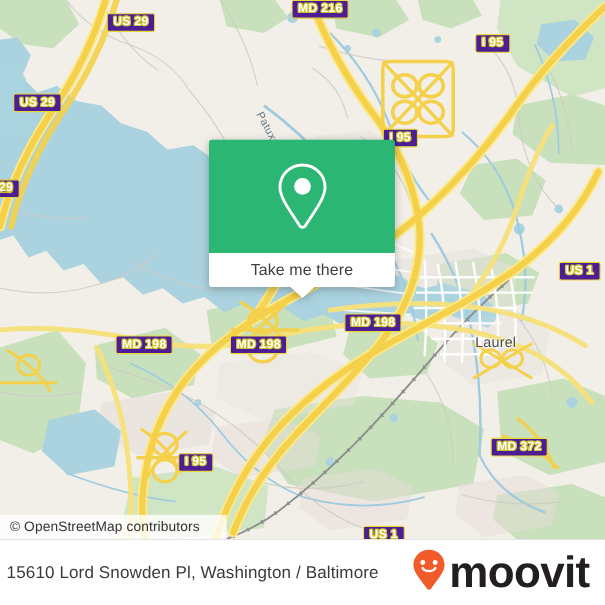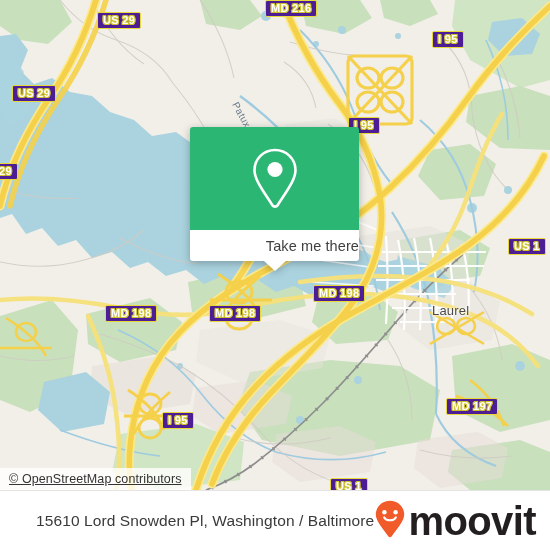--- a/index.html
+++ b/index.html
@@ -85,21 +85,21 @@
     justify-content: center;
   }
   #popup-green svg { display:block; }
   #popup-foot {
     width: 100%;
     height: 31px;
     background: #ffffff;
     border-radius: 0 0 3px 3px;
     display: flex;
     align-items: center;
-    justify-content: flex-end;
+    justify-content: center;
   }
   #popup-foot-label {
     color: #3f3f3f;
     font-size: 14.5px;
     letter-spacing: 0.1px;
   }
   #popup-tail {
     position: absolute;
     left: 50%;
     transform: translateX(-50%);
@@ -108,42 +108,41 @@
     border-left: 11px solid transparent;
     border-right: 11px solid transparent;
     border-top: 10px solid #ffffff;
   }
 
   
   #attribution {
     position: absolute;
     left: 0; top: 468px;
     height: 22px;
-    padding: 0 9px 0 9px;
+    padding: 0 24px 0 9px;
     display: flex;
     align-items: center;
     background: rgba(255,255,255,0.80);
     color: #333333;
     font-size: 12.5px;
     letter-spacing: 0.1px;
     z-index: 30;
-    text-decoration: underline;
   }
 
   
   #footer {
     position: absolute;
     left: 0; top: 490px;
     width: 550px; height: 60px;
     background: #ffffff;
     border-top: 1px solid #e4e4e4;
     display: flex;
     align-items: center;
     justify-content: space-between;
-    padding: 0 14px 0 36px;
+    padding: 0 14px 0 6px;
   }
   #footer-address {
     color: #3a3a3a;
     font-size: 15.5px;
     letter-spacing: 0.1px;
     white-space: nowrap;
   }
   #brand {
     display: flex;
     align-items: center;
@@ -399,21 +398,21 @@
     <div class="shield" style="left:97px;  top:12px;">US 29</div>
     <div class="shield" style="left:265px; top:0px;">MD 216</div>
     <div class="shield" style="left:432px; top:31px;">I 95</div>
     <div class="shield" style="left:12px;  top:85px;">US 29</div>
     <div class="shield" style="left:348px; top:117px;">I 95</div>
     <div class="shield" style="left:-7px;  top:163px;">29</div>
     <div class="shield" style="left:508px; top:238px;">US 1</div>
     <div class="shield" style="left:313px; top:285px;">MD 198</div>
     <div class="shield" style="left:105px; top:305px;">MD 198</div>
     <div class="shield" style="left:209px; top:305px;">MD 198</div>
-    <div class="shield" style="left:446px; top:398px;">MD 197</div>
+    <div class="shield" style="left:446px; top:398px;">MD 372</div>
     <div class="shield" style="left:162px; top:412px;">I 95</div>
     <div class="shield" style="left:330px; top:478px;">US 1</div>
 
     <div id="popup">
       <div id="popup-green">
         <span>
           <svg width="50" height="63" viewBox="0 0 50 63" aria-hidden="true">
             <path d="M25 3 C13.5 3 4.5 12 4.5 23.2 C4.5 33 14 45 22.4 58.2 C23.6 60.1 26.4 60.1 27.6 58.2 C36 45 45.5 33 45.5 23.2 C45.5 12 36.5 3 25 3 Z" fill="none" stroke="#ffffff" stroke-width="2.6" stroke-linejoin="round"></path>
             <circle cx="25" cy="22.5" r="7.6" fill="#ffffff"></circle>
           </svg>

